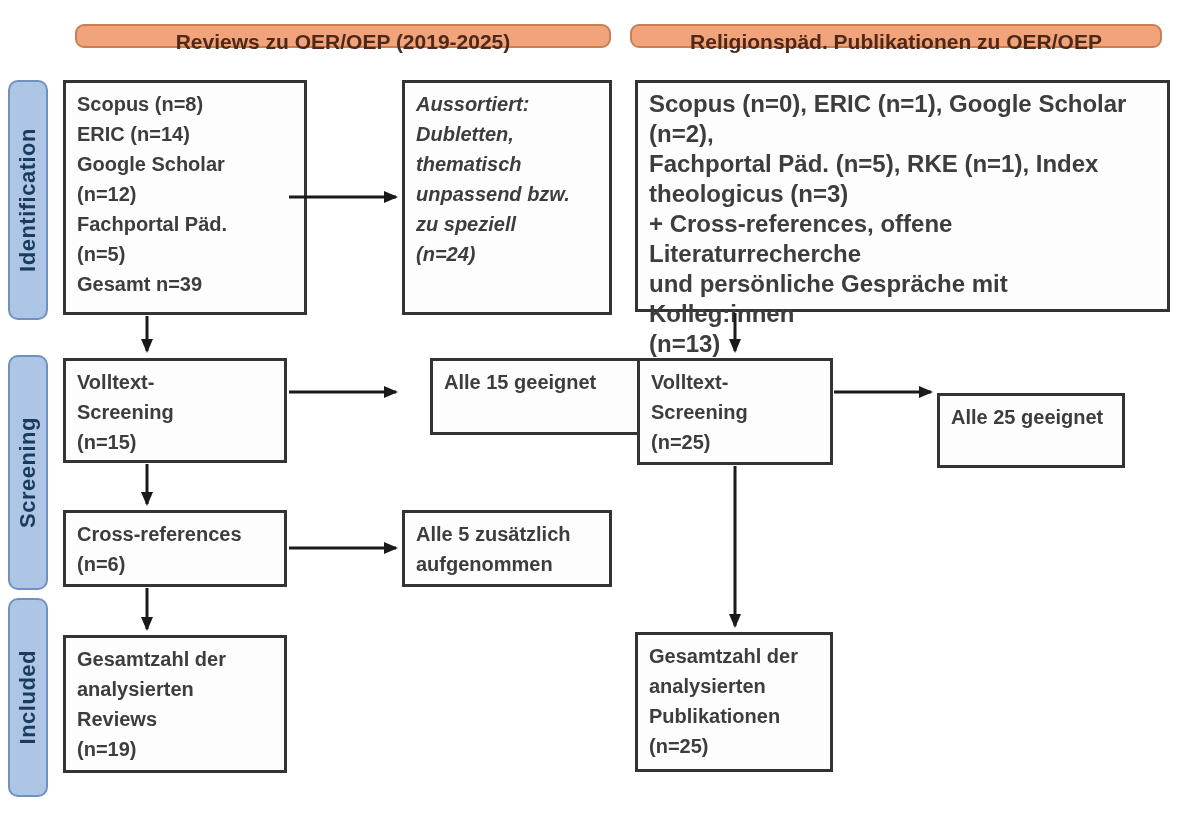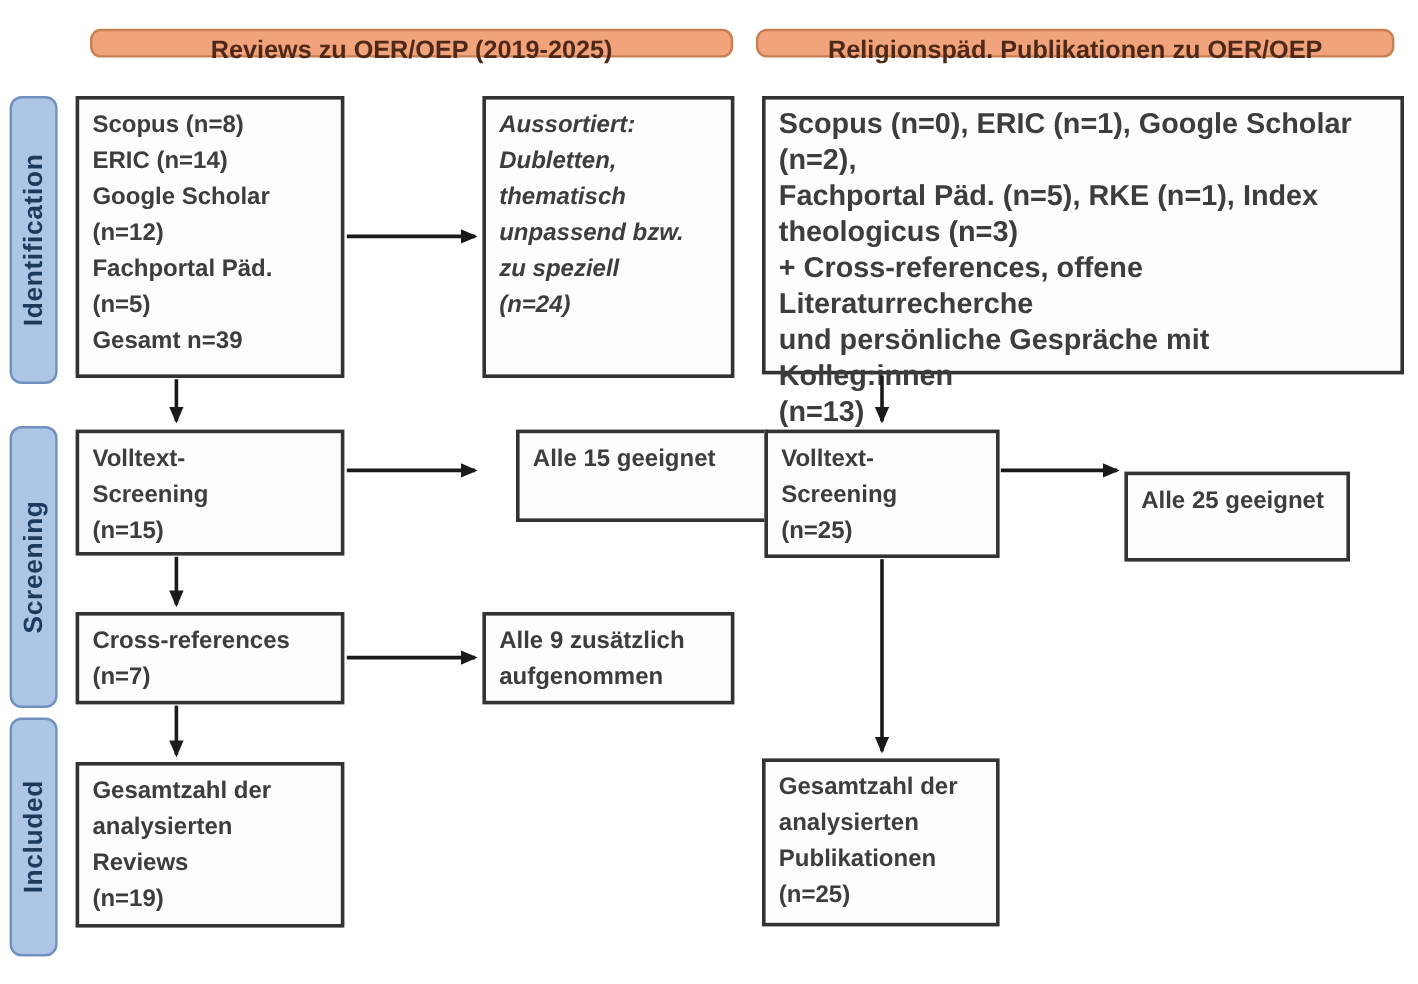--- a/index.html
+++ b/index.html
@@ -65,21 +65,21 @@
     box-sizing: border-box;
     background: #fdfdfd;
     border: 3px solid #333333;
     color: #3d3d3d;
     font-size: 20px;
     font-weight: 600;
     line-height: 30px;
     padding: 6px 11px;
     white-space: pre-line;
   }
-  .box-l-sources   { left: 63px;  top: 80px;  width: 224px; height: 235px; }
+  .box-l-sources   { left: 63px;  top: 80px;  width: 244px; height: 235px; }
   .box-l-excluded  { left: 402px; top: 80px;  width: 210px; height: 235px; font-style: italic; }
   .box-l-fulltext  { left: 63px;  top: 358px; width: 224px; height: 105px; }
   .box-l-ft-result { left: 402px; top: 358px; width: 210px; height: 77px; margin-left: 28px;  }
   .box-l-crossref  { left: 63px;  top: 510px; width: 224px; height: 77px;  }
   .box-l-cr-result { left: 402px; top: 510px; width: 210px; height: 77px;  }
   .box-l-included  { left: 63px;  top: 635px; width: 224px; height: 138px; }
   .box-r-sources   { left: 635px; top: 80px;  width: 535px; height: 232px; font-size: 24px; line-height: 30px; }
   .box-r-fulltext  { left: 637px; top: 358px; width: 196px; height: 107px; }
   .box-r-ft-result { left: 937px; top: 358px; width: 188px; height: 75px; margin-top: 35px;  }
   .box-r-included  { left: 635px; top: 632px; width: 198px; height: 140px; }
@@ -125,22 +125,22 @@
 Dubletten,
 thematisch
 unpassend bzw.
 zu speziell
 (n=24)</div>
   <div class="fbox box-l-fulltext">Volltext-
 Screening
 (n=15)</div>
   <div class="fbox box-l-ft-result">Alle 15 geeignet</div>
   <div class="fbox box-l-crossref">Cross-references
-(n=7)</div>
-  <div class="fbox box-l-cr-result">Alle 9 zusätzlich
+(n=6)</div>
+  <div class="fbox box-l-cr-result">Alle 5 zusätzlich
 aufgenommen</div>
   <div class="fbox box-l-included">Gesamtzahl der
 analysierten
 Reviews
 (n=19)</div>
 
   <div class="fbox box-r-sources">Scopus (n=0), ERIC (n=1), Google Scholar (n=2),
 Fachportal Päd. (n=5), RKE (n=1), Index
 theologicus (n=3)
 + Cross-references, offene Literaturrecherche

